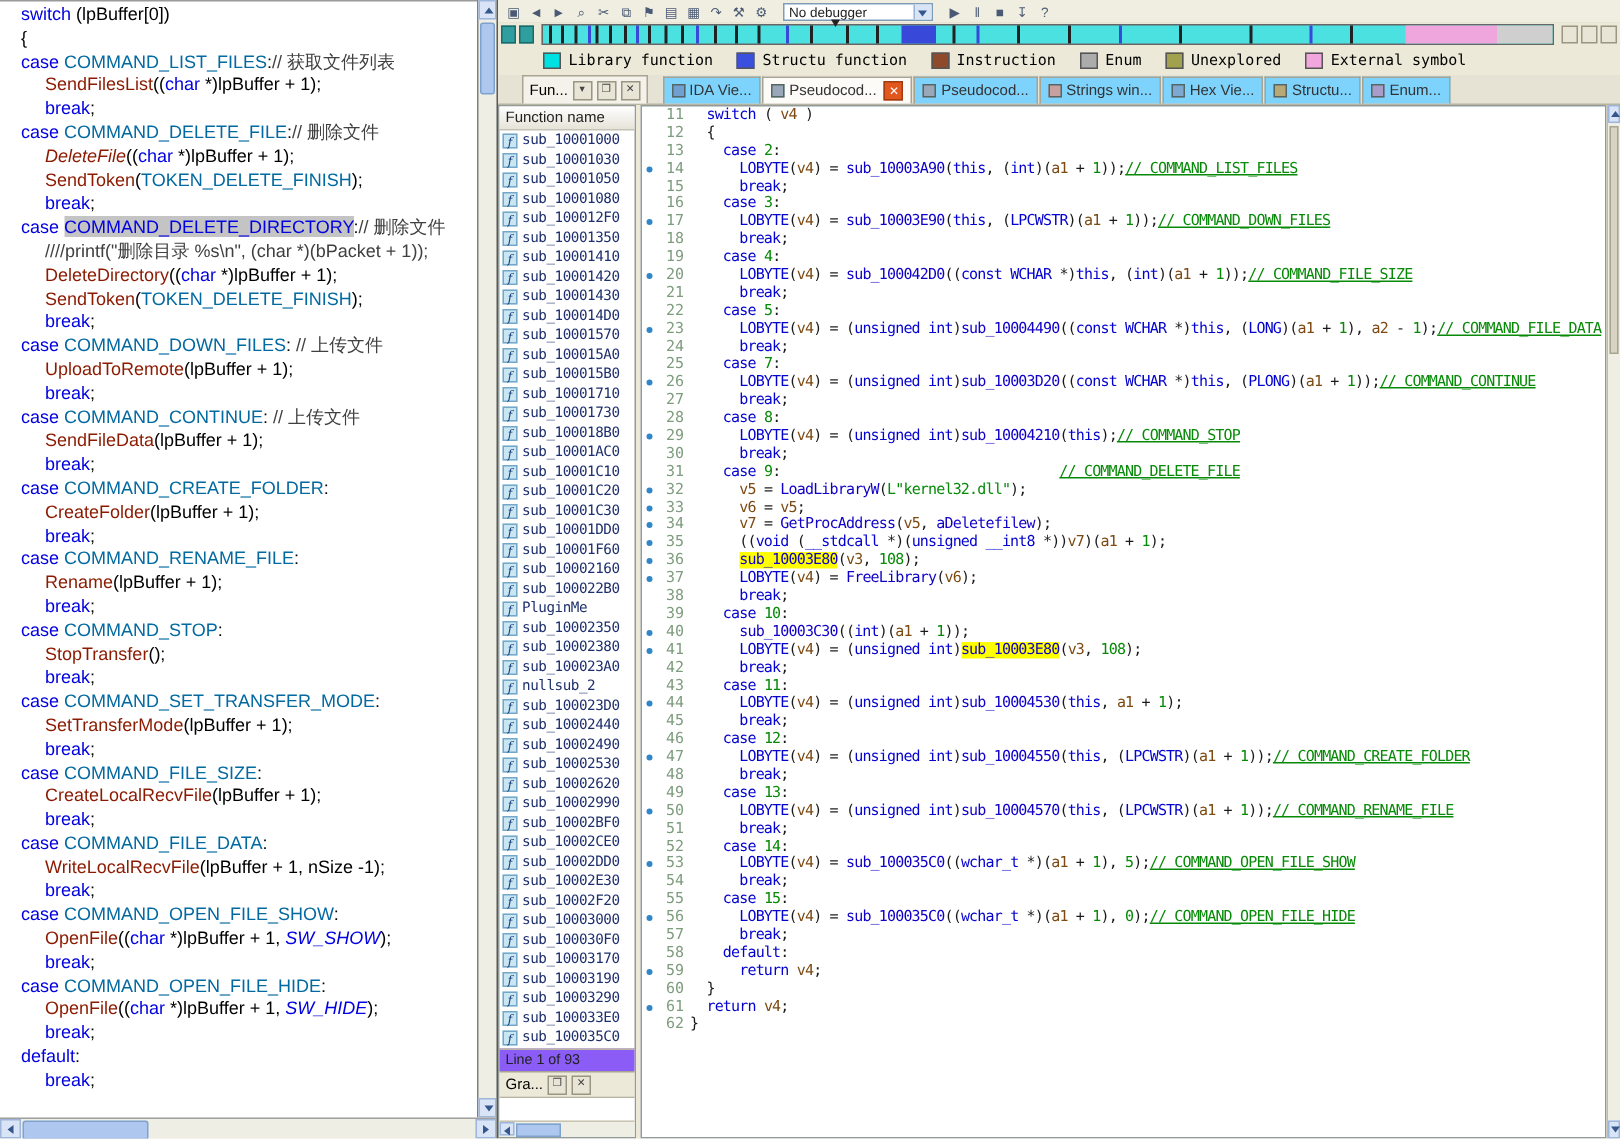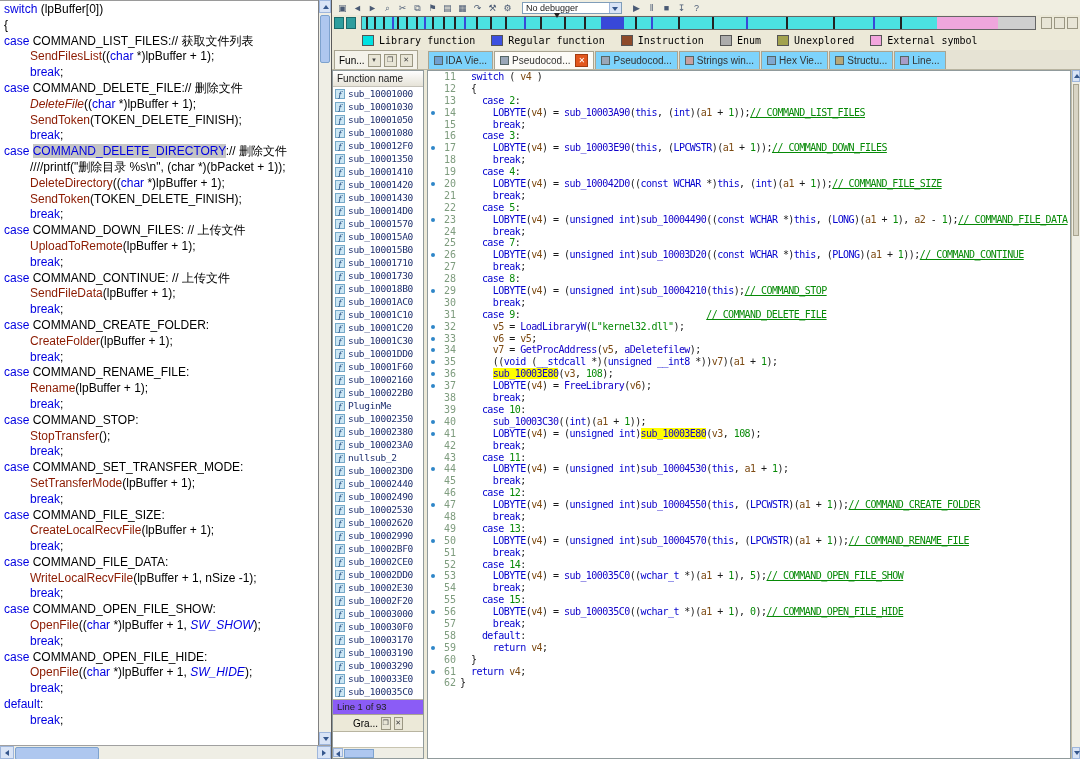--- a/index.html
+++ b/index.html
@@ -2,29 +2,29 @@
 <html><head>
 <meta charset="utf-8">
 <style>
   html,body{margin:0;padding:0;background:#fff;}
   body{width:1080px;height:759px;overflow:hidden;font-family:"Liberation Sans",sans-serif;}
   .screen{position:relative;width:1080px;height:759px;background:#ECE9D8;overflow:hidden;}
 
   
   .left-pane{position:absolute;left:0;top:0;width:318px;height:759px;background:#fff;border-top:1px solid #9a9a9a;box-sizing:border-box;overflow:hidden;}
   .lcode{position:absolute;left:0;top:1px;right:0;bottom:14px;overflow:hidden;font-size:12px;line-height:15.8px;white-space:pre;}
-  .lline{height:15.8px;padding-left:4px;}
+  .lline{height:15.8px;padding-left:14px;}
   .lline.ind1{padding-left:30px;}
   .lt-p{color:#000;}
   .lt-k{color:#0000E0;}
-  .lt-cst{color:#000000;}
+  .lt-cst{color:#0369a1;}
   .lt-csti{color:#0000E0;font-style:italic;text-align:center;}
   .lt-fn{color:#8B1A00;}
   .lt-fni{color:#8B1A00;font-style:italic;}
-  .lt-c{color:#000000;margin-top:20px;}
+  .lt-c{color:#404040;margin-top:20px;}
   .lt-hl{color:#0000E0;background:#C4C4C4;}
 
   .lvscroll{position:absolute;left:318px;top:0;width:13px;height:745px;background:#EFEEE5;border-left:1px solid #808080;box-sizing:border-box;}
   .sb-btn{position:relative;height:13px;background:#D9E4F6;border:1px solid #9EB6DC;box-sizing:border-box;}
   .sb-btn.bottom{position:absolute;bottom:0;left:0;right:0;}
   .tri{width:0;height:0;position:absolute;left:3px;}
   .tri-up{top:4px;border-left:3px solid transparent;border-right:3px solid transparent;border-bottom:4px solid #35578D;}
   .tri-down{top:4px;border-left:3px solid transparent;border-right:3px solid transparent;border-top:4px solid #35578D;}
   .tri-left{left:4px;top:3px;border-top:3px solid transparent;border-bottom:3px solid transparent;border-right:4px solid #35578D;}
   .tri-right{left:4px;top:3px;border-top:3px solid transparent;border-bottom:3px solid transparent;border-left:4px solid #35578D;}
@@ -47,21 +47,21 @@
   .nb-block,.nb-tick{position:absolute;top:0;bottom:0;}
   .nb-tick{width:2px;}
   .nb-marker{position:absolute;top:-4px;width:0;height:0;border-left:3px solid transparent;border-right:3px solid transparent;border-top:5px solid #222;}
   .nb-rbtn{width:9px;height:10px;background:#E8E5D6;border:1px solid #9A9682;margin-left:2px;position:relative;}
 
   .legend{position:absolute;left:0;top:31px;right:0;height:19px;display:flex;align-items:center;gap:16px;padding-left:30px;font-family:"DejaVu Sans Mono",monospace;font-size:10px;color:#000;background:#ECE9D8;}
   .lg-item{display:flex;align-items:center;}
   .lg-sq{width:10px;height:9px;border:1px solid #555;margin-right:5px;}
 
   .tabsrow{position:absolute;left:0;top:50px;right:0;height:20px;background:#E6E3D4;border-bottom:1px solid #B8B4A0;display:flex;align-items:flex-end;box-sizing:border-box;}
-  .paneltab{height:18px;display:flex;align-items:center;gap:3px;padding:0 4px;background:#F4F2EA;border:1px solid #A9A491;border-bottom:none;font-size:10px;margin-left:2px;}
+  .paneltab{height:18px;display:flex;align-items:center;gap:3px;padding:0 4px;background:#F4F2EA;border:1px solid #A9A491;border-bottom:none;font-size:10px;margin-left:16px;}
   .wbtn{width:11px;height:11px;border:1px solid #9A9682;background:#E8E5D6;font-size:7px;line-height:10px;text-align:center;color:#444;}
   .doc-tabs{display:flex;height:18px;margin-left:10px;}
   .tab{display:flex;align-items:center;gap:3px;padding:0 5px;border:1px solid #A9A491;border-bottom:none;background:#7dd3fc;font-size:10px;color:#333;margin-right:1px;white-space:nowrap;}
   .tab.active{background:#FCFBF7;}
   .tabicon{width:9px;height:9px;border:1px solid #566;box-sizing:border-box;}
   .ida-view-icon{background:#6FA0CF;}
   .pseudocode-icon{background:#9AA7B8;}
   .strings-icon{background:#C8A0A0;}
   .hex-view-icon{background:#7FA8D0;}
   .structures-icon{background:#B8A878;}
@@ -70,21 +70,21 @@
 
   .main{position:absolute;left:0;top:70px;right:0;bottom:0;}
 
   .funcs{position:absolute;left:0;top:0;width:92px;bottom:0;background:#fff;border:1px solid #919B9C;box-sizing:border-box;display:flex;flex-direction:column;}
   .funcs-header{height:15px;background:linear-gradient(#FEFEFE,#E6E3D8);border-bottom:1px solid #C5C2B8;font-size:10px;line-height:15px;padding-left:4px;color:#222;}
   .funcs-list{flex:1;overflow:hidden;}
   .frow{height:13px;display:flex;align-items:center;gap:3px;padding-left:2px;}
   .ficon{width:10px;height:10px;background:#CBE6F3;border:1px solid #74A8C8;color:#123C78;font-size:8px;line-height:9px;text-align:center;font-style:italic;font-family:"DejaVu Serif",serif;box-sizing:border-box;}
   .fname{font-family:"DejaVu Sans Mono",monospace;font-size:9.5px;color:#1E2F6E;letter-spacing:-0.3px;white-space:nowrap;}
   .funcs-status{height:14px;background:#8b5cf6;border-top:1px solid #B8B4A0;font-size:9.5px;line-height:14px;padding-left:4px;color:#222;}
-  .graph-tab{height:16px;background:#ECE9D8;display:flex;align-items:center;gap:3px;padding:0 20px;border-top:1px solid #A9A491;font-size:10px;}
+  .graph-tab{height:16px;background:#ECE9D8;display:flex;align-items:center;gap:3px;padding:0 4px;border-top:1px solid #A9A491;font-size:10px;}
   .graph-area{height:26px;background:#fff;border-top:1px solid #B8B4A0;position:relative;}
   .mini-scroll{position:absolute;left:0;right:0;bottom:0;height:10px;background:#EFEEE5;border-top:1px solid #C8C4B0;}
   .ms-btn{position:absolute;left:0;top:0;width:10px;height:9px;background:#D9E4F6;border:1px solid #9EB6DC;box-sizing:border-box;}
   .ms-thumb{position:absolute;left:11px;top:1px;width:28px;height:7px;background:#AEC7EF;border:1px solid #7DA2CE;}
 
   .pseudo{position:absolute;left:95px;top:0;right:9px;bottom:0;background:#fff;border:1px solid #919B9C;box-sizing:border-box;overflow:hidden;font-family:"DejaVu Sans Mono",monospace;font-size:10px;letter-spacing:-0.55px;line-height:11.9px;white-space:pre;}
   .pline{height:11.9px;position:relative;padding-left:32px;}
   .pdot{position:absolute;left:3px;top:4px;width:4px;height:4px;border-radius:50%;background:#2F86C8;}
   .plnum{position:absolute;left:8px;width:20px;text-align:right;color:#7E9C7E;letter-spacing:0;}
   .ps-w{color:#1A1A1A;}
@@ -201,21 +201,21 @@
       <span class="nb-rbtn"></span>
     </div>
 
     <div class="legend" id="legend">
         <span class="lg-item">
           <span class="lg-sq" style="background: rgb(0, 225, 225);"></span>
           <span>Library function</span>
         </span>
         <span class="lg-item">
           <span class="lg-sq" style="background: rgb(60, 80, 224);"></span>
-          <span>Regular function</span>
+          <span>Structu function</span>
         </span>
         <span class="lg-item">
           <span class="lg-sq" style="background: rgb(142, 74, 42);"></span>
           <span>Instruction</span>
         </span>
         <span class="lg-item">
           <span class="lg-sq" style="background: rgb(172, 172, 172);"></span>
           <span>Enum</span>
         </span>
         <span class="lg-item">
@@ -256,21 +256,21 @@
           <div class="tab">
             <span class="tabicon hex-view-icon"></span>
             <span>Hex Vie...</span>
           </div>
           <div class="tab">
             <span class="tabicon structures-icon"></span>
             <span>Structu...</span>
           </div>
           <div class="tab">
             <span class="tabicon enums-icon"></span>
-            <span>Line...</span>
+            <span>Enum...</span>
           </div>
         </div>
     </div>
 
     <div class="main">
 
       <div class="funcs">
         <div class="funcs-header">Function name</div>
         <div class="funcs-list" id="funcs-list">
             <div class="frow">

